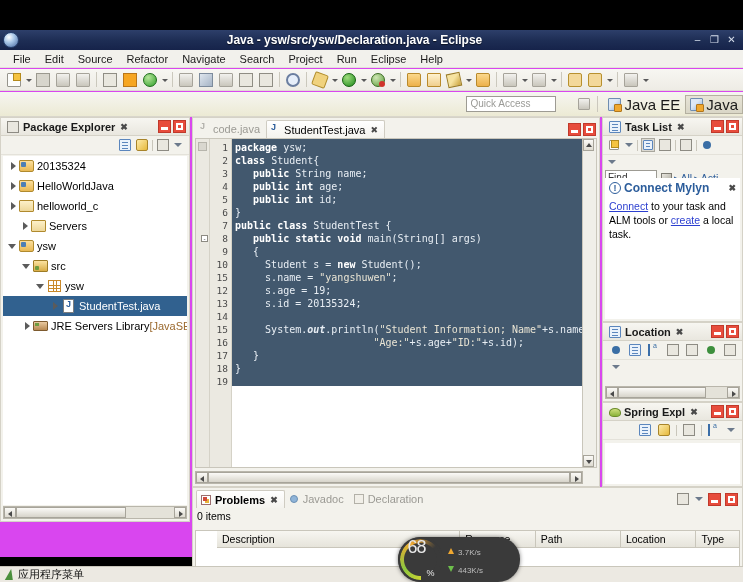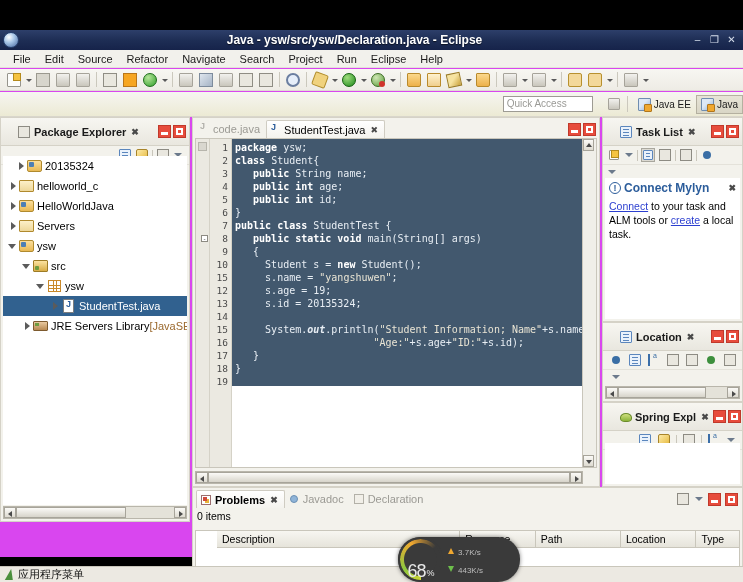--- a/index.html
+++ b/index.html
@@ -101,46 +101,46 @@
   .qarow {
     position: absolute; left: 0; top: 42px; width: 743px; height: 25px;
     background: linear-gradient(to bottom,#f6f5f1,#ecead4);
     display: flex; align-items: center; justify-content: flex-end;
     padding-right: 0px;
     border-bottom: 1px solid #d9d6cb;
   }
   .qa-input {
     width: 90px; height: 16px; background: #fff;
     border: 1px solid #9d9b93; font-size: 10px; color: #9a9a96;
-    padding: 0 3px; line-height: 14px; margin-right: 13px;
+    padding: 0 3px; line-height: 14px; margin-right: 20px;
   }
   .qa-sep { width:1px; height:16px; background:#cbc8bd; margin:0 5px; }
   .persp-btn {
     display:flex; align-items:center; gap:3px; height:19px; padding:0 4px;
-    font-size:10px; color:#1a1a1a; border:1px solid transparent;text-align:center;
+    font-size:15px; color:#1a1a1a; border:1px solid transparent;text-align:center;
   }
   .persp-btn.active {
     background: linear-gradient(to bottom,#e7e4d6,#d9d6c6);
     border:1px solid #b4b0a0;
   }
   .persp-ic {
     width:13px; height:13px; flex:none;
     background: linear-gradient(135deg,#dde8f5 40%,#8fb0d6);
     border:1px solid #6f8db0; border-radius:1px; position:relative;
   }
   .persp-ic:after{content:'';position:absolute;right:-2px;bottom:-2px;width:6px;height:6px;background:#f0a830;border:1px solid #b1761b;border-radius:1px;}
   .qa-icon-btn { width:16px;height:16px; position:relative; }
 
   
   .panel { position: absolute; background: #f3f2ec; }
   .panel-head {
-    height: 28px; display: flex; align-items: center;
+    height: 18px; display: flex; align-items: center;
     background: linear-gradient(to bottom,#f7f6f1,#e9e7df);
     border-bottom: 1px solid #d5d2c7;
-    padding-left: 14px;
+    padding-left: 3px;
   }
   .panel-tab {
     display:flex; align-items:center; gap:3px; height:18px; padding: 0 4px 0 2px;
     font-size: 11px; font-weight: bold; color: #1a1a1a; white-space: nowrap;
   }
   .tab-x { font-size: 9px; color: #4a4a4a; margin-left: 2px; }
   .panel-head-btns { margin-left: auto; display: flex; gap: 2px; padding-right: 3px; }
   .hbtn-min, .hbtn-max {
     width: 13px; height: 13px; border: 1px solid #c0392b;
     background: #e74c3c; position: relative;
@@ -380,21 +380,21 @@
     border-radius:50%;
     background:#3a3a3a;
   }
   .mon-ring {
     position:absolute; inset:2px; border-radius:50%;
     background: conic-gradient(from 180deg, #c9d432 0deg, #8dc63f 60deg, #f0a830 150deg, #3a3a3a 230deg, #3a3a3a 360deg);
     -webkit-mask: radial-gradient(circle, transparent 0 16px, #000 17px);
             mask: radial-gradient(circle, transparent 0 16px, #000 17px);
   }
   .mon-pct {
-    position:absolute; inset:0; display:flex; align-items:flex-end; justify-content:center;
+    position:absolute; inset:0; display:flex; align-items:flex-start; justify-content:center;
     color:#e9e9e9; font-size:18px; letter-spacing:-1px;
   }
   .mon-pct small { font-size:9px; margin-left:1px; align-self:flex-end; margin-bottom:4px;}
   .mon-right { flex:1; padding-left:5px; }
   .mon-line { display:flex; align-items:center; gap:4px; height:18px; }
   .mon-up { width:0;height:0;border-left:3px solid transparent;border-right:3px solid transparent;border-bottom:6px solid #f0a830; }
   .mon-down { width:0;height:0;border-left:3px solid transparent;border-right:3px solid transparent;border-top:6px solid #6dbf4b; }
   .mon-val { color:#e9e9e9; font-size:11px; font-weight:bold; white-space:nowrap; }
   .mon-val span { font-size:8px; font-weight:normal; color:#bdbdbd; }
 </style>
@@ -562,42 +562,42 @@
             <span class="si-yellow"></span>
           </div>
         <div class="pti-sep"></div>
         <div class="pti">
             <span class="si-gray-tree"></span>
           </div>
         <div class="ptv-arrow"></div>
       </div>
 
       <div class="tree">
-        <div class="tree-row" style="padding-left:12px;">
+        <div class="tree-row" style="padding-left:4px;">
           <span class="twisty closed"></span>
           <span class="ticon">
               <span class="ti-proj"></span>
             </span>
           <span>20135324</span>
+        </div>
+        <div class="tree-row" style="padding-left:4px;">
+          <span class="twisty closed"></span>
+          <span class="ticon">
+              <span class="ti-proj"></span>
+            </span>
+          <span>HelloWorldJava</span>
         </div>
         <div class="tree-row" style="padding-left:4px;">
           <span class="twisty closed"></span>
           <span class="ticon">
               <span class="ti-projc"></span>
             </span>
           <span>helloworld_c</span>
         </div>
-        <div class="tree-row" style="padding-left:4px;">
-          <span class="twisty closed"></span>
-          <span class="ticon">
-              <span class="ti-proj"></span>
-            </span>
-          <span>HelloWorldJava</span>
-        </div>
-        <div class="tree-row" style="padding-left:4px;">
+        <div class="tree-row" style="padding-left:16px;">
           <span class="twisty closed"></span>
           <span class="ticon">
               <span class="ti-projc"></span>
             </span>
           <span>Servers</span>
         </div>
         <div class="tree-row" style="padding-left:4px;">
           <span class="twisty open"></span>
           <span class="ticon">
               <span class="ti-proj"></span>

